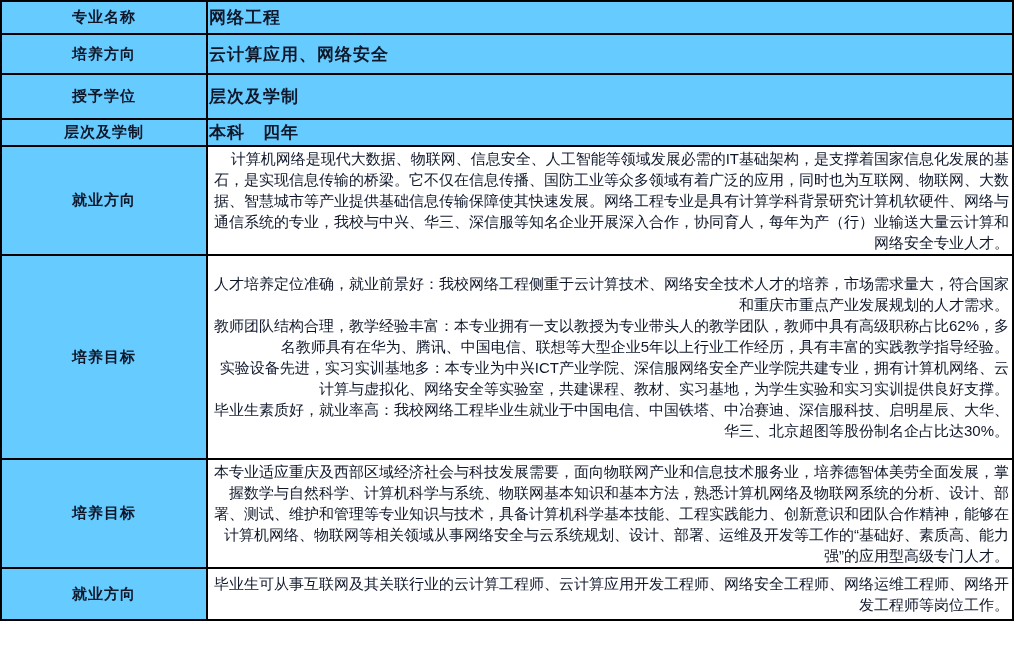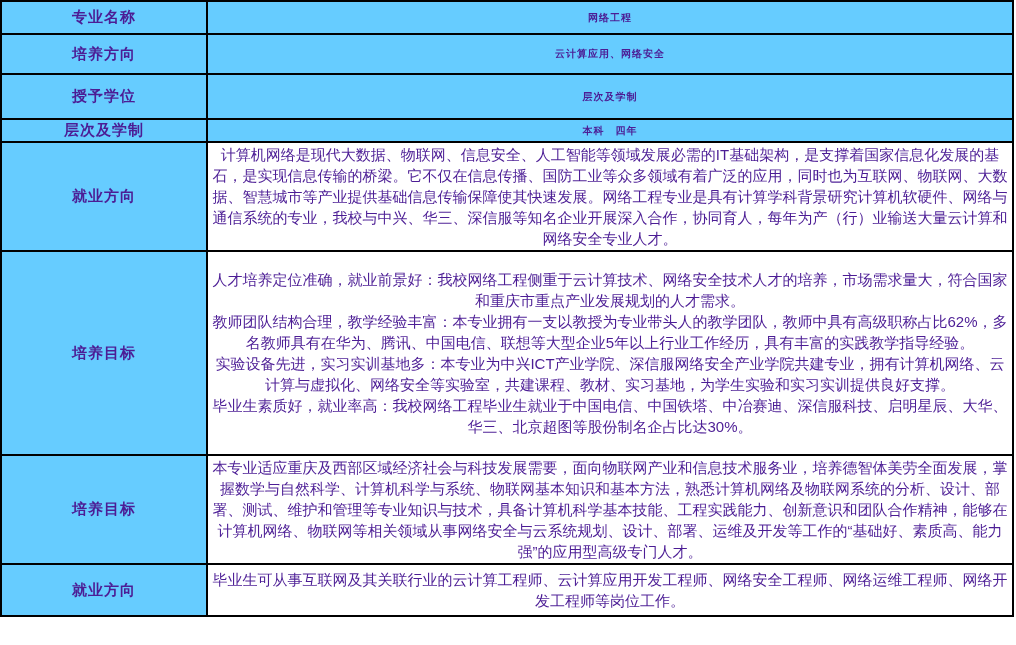--- a/index.html
+++ b/index.html
@@ -15,45 +15,44 @@
     overflow: hidden;
   }
   table.major-table {
     border-collapse: collapse;
     table-layout: fixed;
     width: 1014px;
     margin: 0;
   }
   table.major-table td {
     border: 2px solid #000000;
-    color: #4c1d95;
+    color: #0f172a;
     vertical-align: middle;
     overflow: hidden;
   }
   td.label-cell {
     width: 202px;
     background: #66CCFF;
     text-align: center;
     font-weight: bold;
     font-size: 15px;
     letter-spacing: 1px;
   }
   td.value-cell {
     background: #66CCFF;
-    text-align: center;
     font-weight: bold;
-    font-size: 10px;
+    font-size: 17px;
     letter-spacing: 1px;
   }
   td.content-cell {
     background: #ffffff;
     font-size: 15px;
     line-height: 21px;
     padding: 1px 3px;
-    text-align: center;
+    text-align: right;
     white-space: pre-wrap;
     word-break: break-all;
   }
   tr.r1 { height: 33px; }
   tr.r2 { height: 40px; }
   tr.r3 { height: 45px; }
   tr.r4 { height: 22px; padding-left: 40px; }
   tr.r5 { height: 108px; }
   tr.r6 { height: 204px; }
   tr.r7 { height: 101px; }

